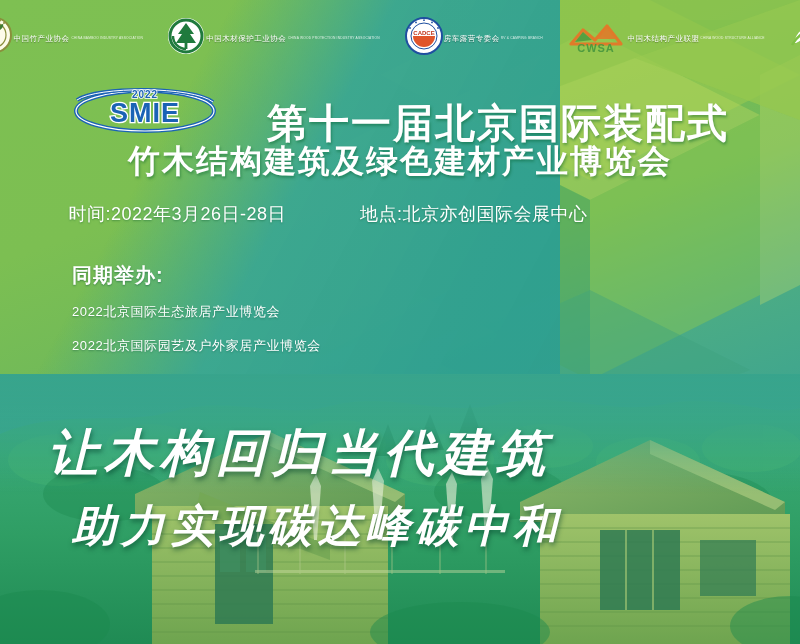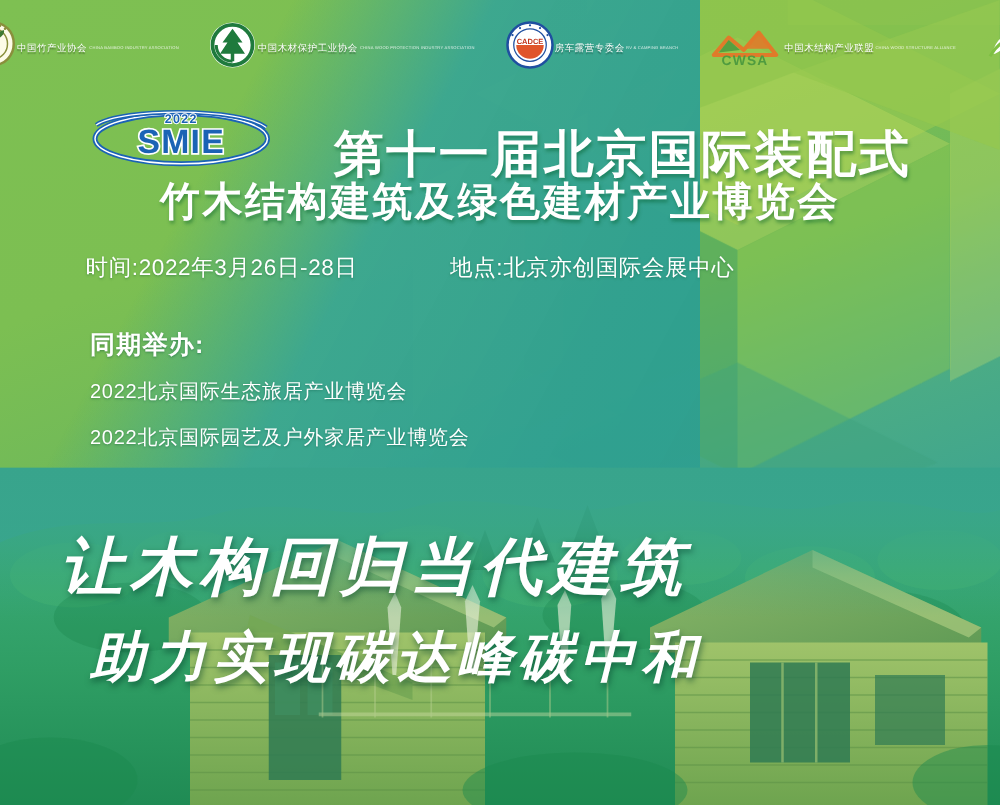--- a/index.html
+++ b/index.html
@@ -96,21 +96,21 @@
     text-shadow:0 1px 2px rgba(0,80,40,.40);
   }
 
   
   .concurrent{position:absolute;left:48px;top:262px;width:520px;margin-left:24px;}
   .concurrent .head{
     font-size:20px;font-weight:700;color:#ffffff;letter-spacing:1px;
     text-shadow:0 1px 2px rgba(0,70,50,.45);margin-bottom:14px;
   }
   .concurrent .item{
-    font-size:16px;color:#ffffff;letter-spacing:.6px;margin-bottom:16px;
+    font-size:13px;color:#ffffff;letter-spacing:.6px;margin-bottom:16px;
     text-shadow:0 1px 2px rgba(0,70,50,.40);
   }
 
   
   .slogan{position:absolute;left:0;top:420px;width:800px;}
   .slogan .line1{
     margin-left:48px;
     font-family:"Liberation Serif","DejaVu Serif",serif;
     font-size:50px;font-weight:700;font-style:italic;color:#ffffff;
     letter-spacing:6px;

